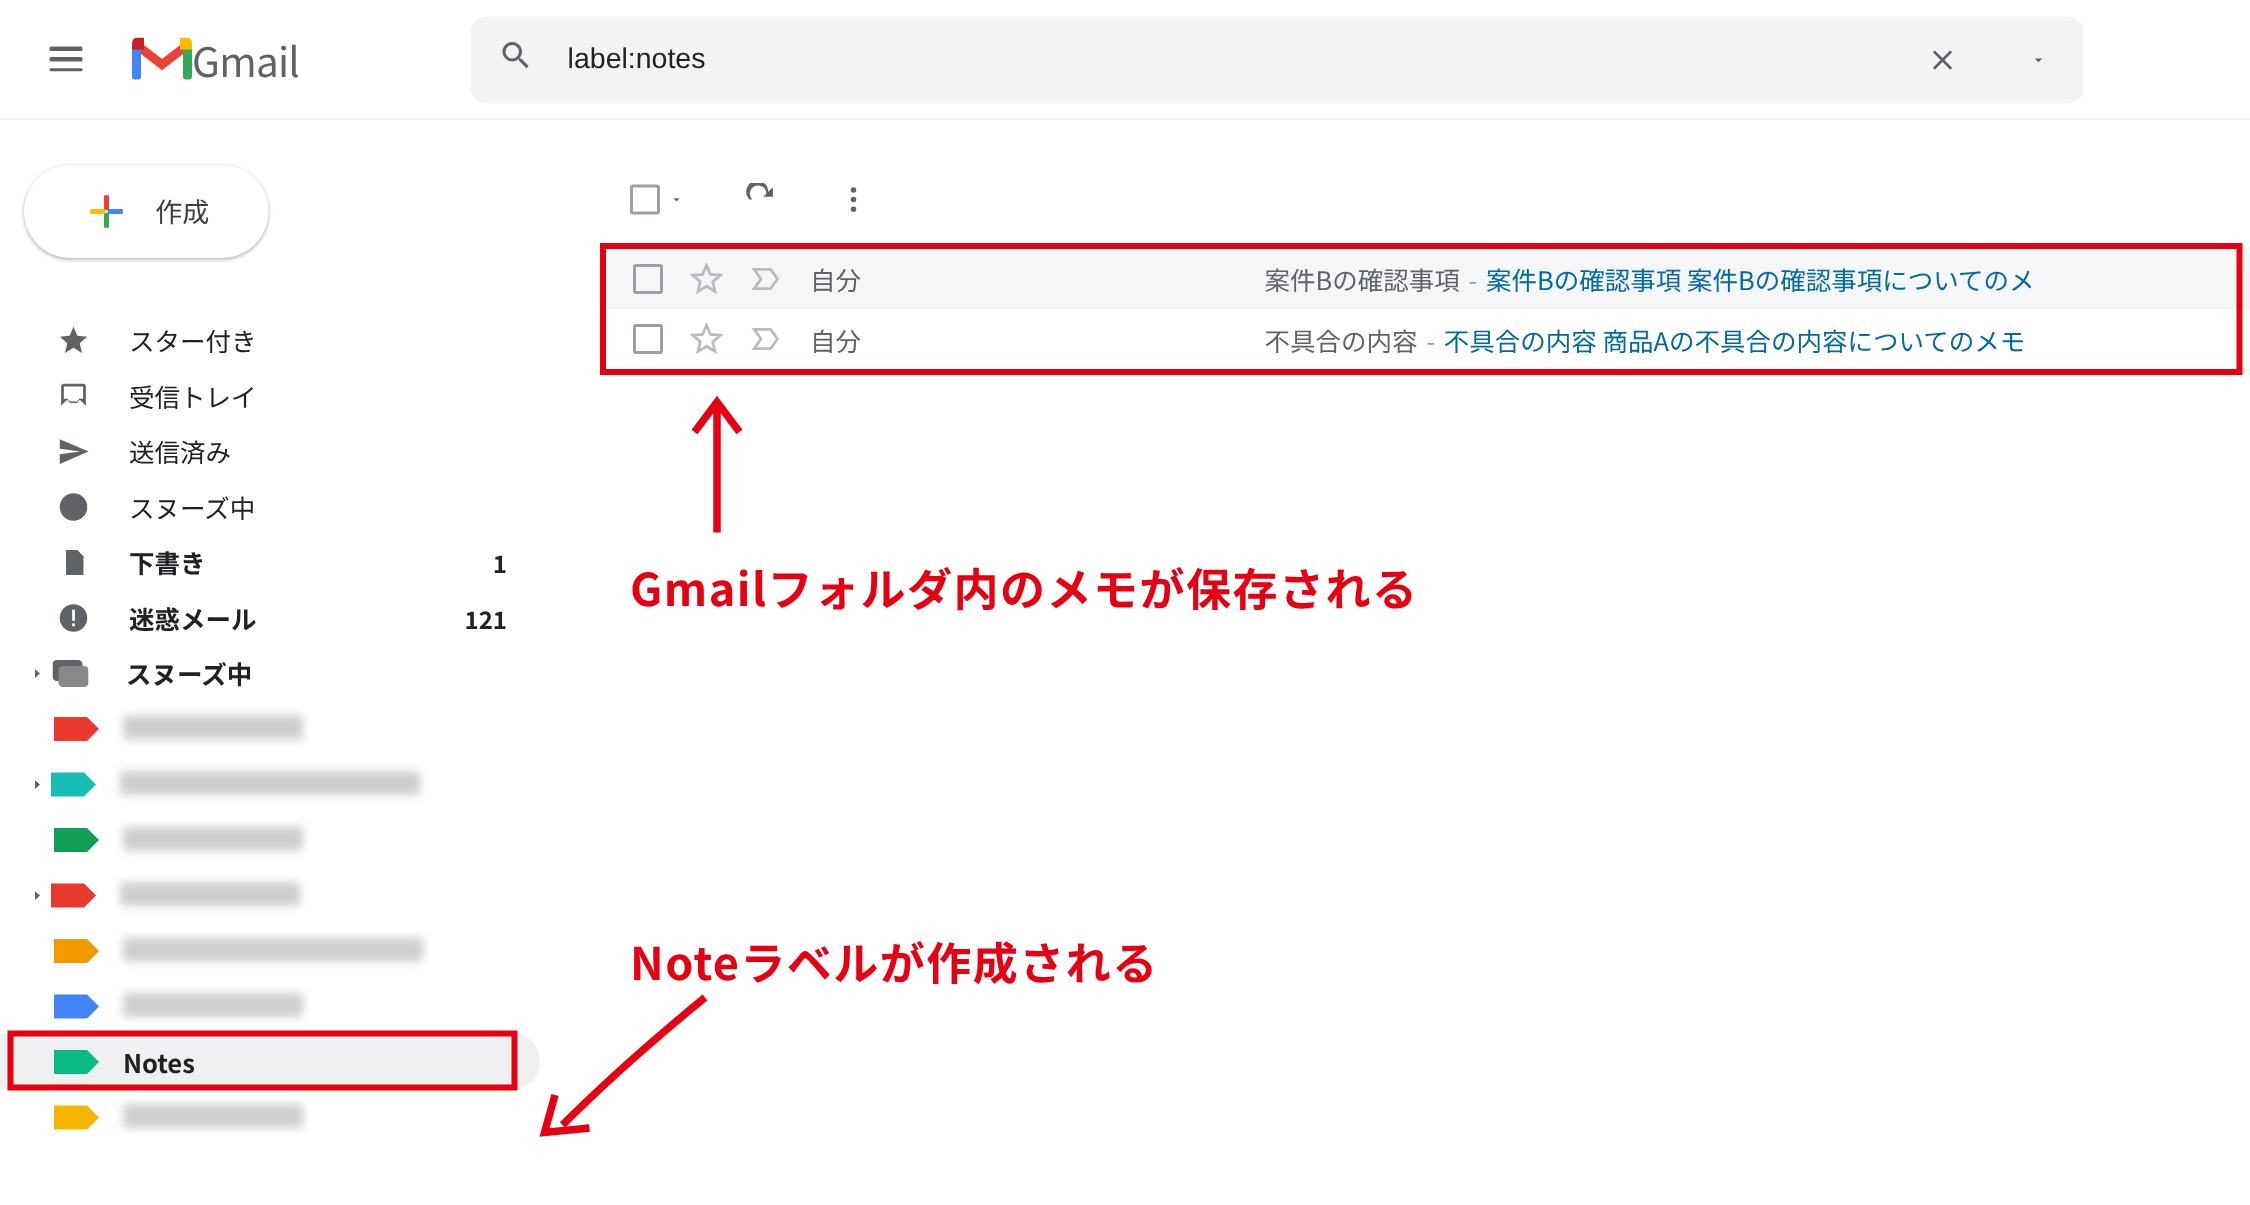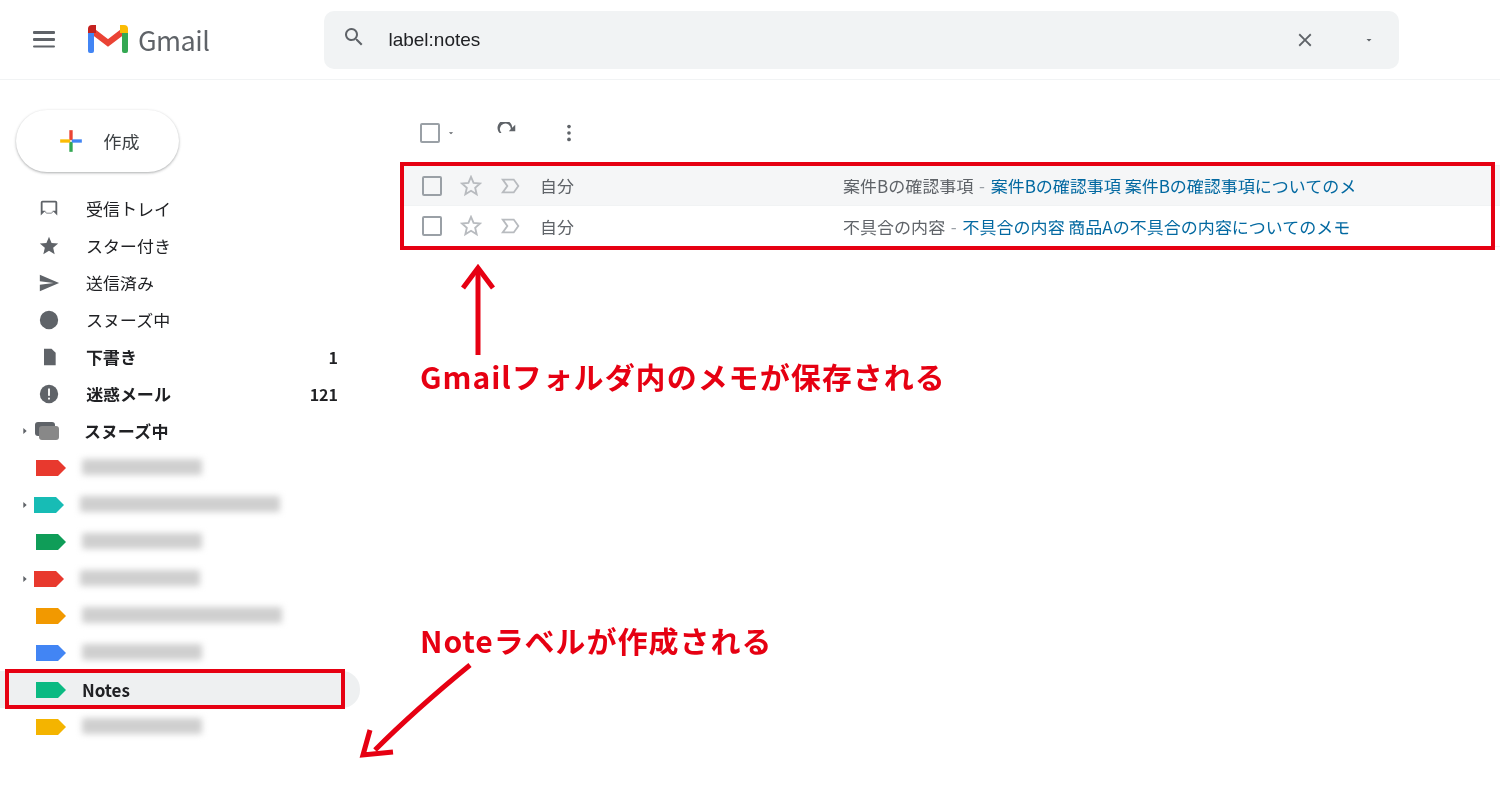--- a/index.html
+++ b/index.html
@@ -25,21 +25,21 @@
     border-radius: 50%;
     cursor: pointer;
   }
   .hamburger, .hamburger::before, .hamburger::after {
     content: ""; display: block;
     width: 22px; height: 2.5px; background: #5f6368; border-radius: 1px;
   }
   .hamburger::before { transform: translateY(-7px); }
   .hamburger::after  { transform: translateY(4.5px); }
   .logo {
-    display: flex; align-items: center; gap: 10px;
+    display: flex; align-items: center; gap: 0;
     margin-left: 20px;
   }
   .logo-text { font-size: 27px; color: #5f6368; letter-spacing: -0.5px; }
   .search {
     margin-left: 115px;
     width: 1075px;
     height: 58px;
     background: #f1f3f4;
     border-radius: 10px;
     display: flex;
@@ -66,21 +66,21 @@
     padding-top: 10px;
   }
   .compose {
     margin-left: 16px;
     width: 163px; height: 62px;
     border-radius: 31px;
     background: #fff;
     box-shadow: 0 1px 3px rgba(60,64,67,0.3), 0 1px 2px rgba(60,64,67,0.15);
     display: flex; align-items: center; justify-content: center; gap: 18px;
     cursor: pointer;
-    margin-bottom: 18px;
+    margin-bottom: 36px;
   }
   .compose span.label { font-size: 18px; color: #3c4043; }
   .nav-list { list-style: none; }
   .nav-item {
     height: 37px;
     display: flex; align-items: center;
     padding-left: 36px;
     border-radius: 0 18px 18px 0;
     cursor: pointer;
     position: relative;
@@ -211,32 +211,32 @@
       <rect x="5" y="16" width="12" height="4" fill="#fbbc04"></rect>
       <rect x="19" y="16" width="12" height="4" fill="#4285f4"></rect>
     </svg>
     <span class="label">作成</span>
   </div>
 
   <ul class="nav-list">
     <li class="nav-item">
       <span class="nav-icon">
         <svg width="22" height="22" viewBox="0 0 24 24" fill="#5f6368">
+            <path d="M12 17.27L18.18 21l-1.64-7.03L22 9.24l-7.19-.61L12 2 9.19 8.63 2 9.24l5.46 4.73L5.82 21z"></path>
+          </svg>
+      </span>
+      <span class="nav-label">スター付き</span>
+    </li>
+    <li class="nav-item">
+      <span class="nav-icon">
+        <svg width="22" height="22" viewBox="0 0 24 24" fill="#5f6368">
             <path d="M19 3H5a2 2 0 00-2 2v14l4-4h2v2h6v-2h2l4 4V5a2 2 0 00-2-2zM5 5h14v9h-3v2H8v-2H5V5z"></path>
           </svg>
       </span>
       <span class="nav-label">受信トレイ</span>
-    </li>
-    <li class="nav-item">
-      <span class="nav-icon">
-        <svg width="22" height="22" viewBox="0 0 24 24" fill="#5f6368">
-            <path d="M12 17.27L18.18 21l-1.64-7.03L22 9.24l-7.19-.61L12 2 9.19 8.63 2 9.24l5.46 4.73L5.82 21z"></path>
-          </svg>
-      </span>
-      <span class="nav-label">スター付き</span>
     </li>
     <li class="nav-item">
       <span class="nav-icon">
         <svg width="22" height="22" viewBox="0 0 24 24" fill="#5f6368">
             <path d="M2 21l21-9L2 3v7l15 2-15 2z"></path>
           </svg>
       </span>
       <span class="nav-label">送信済み</span>
     </li>
     <li class="nav-item">
@@ -402,19 +402,19 @@
       </span>
     </li>
   </ul>
   <div class="red-box-mails"></div>
 </div>
 
 <svg class="arrow-up" style="left:458px; top:260px;" width="40" height="100">
   <line x1="20" y1="95" x2="20" y2="10" stroke="#e60012" stroke-width="5"></line>
   <polyline points="5,28 20,8 35,28" fill="none" stroke="#e60012" stroke-width="5"></polyline>
 </svg>
-<div class="callout" style="left:420px; top:354px;">Gmailフォルダ内のメモが保存される</div>
+<div class="callout" style="left:420px; top:369px;">Gmailフォルダ内のメモが保存される</div>
 
 <div class="callout" style="left:420px; top:618px;">Noteラベルが作成される</div>
 <svg class="arrow-curve" style="left:355px; top:655px;" width="130" height="120">
   <path d="M115 10 Q60 55 20 95" fill="none" stroke="#e60012" stroke-width="5"></path>
   <polyline points="15,75 8,100 38,97" fill="none" stroke="#e60012" stroke-width="5"></polyline>
 </svg>
 
 </body></html>

